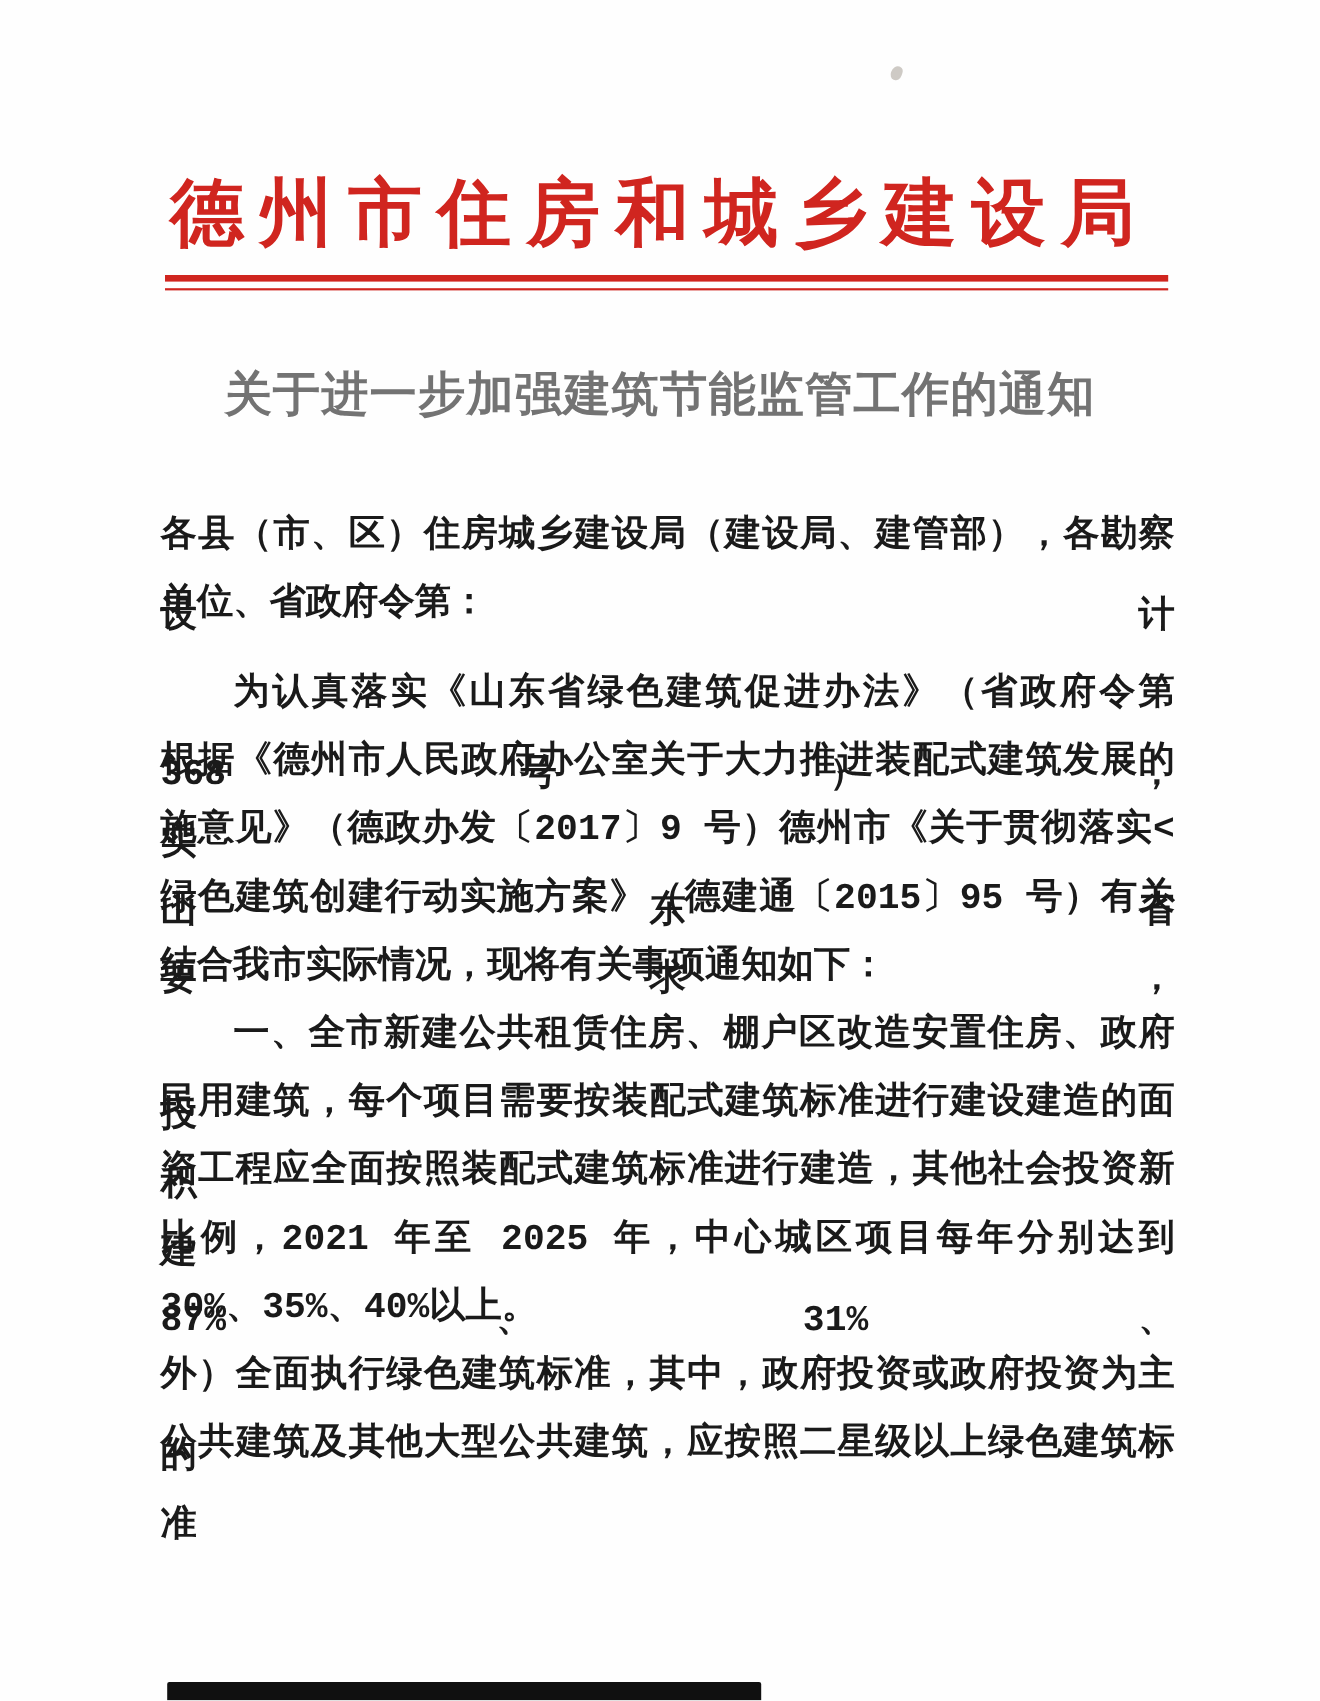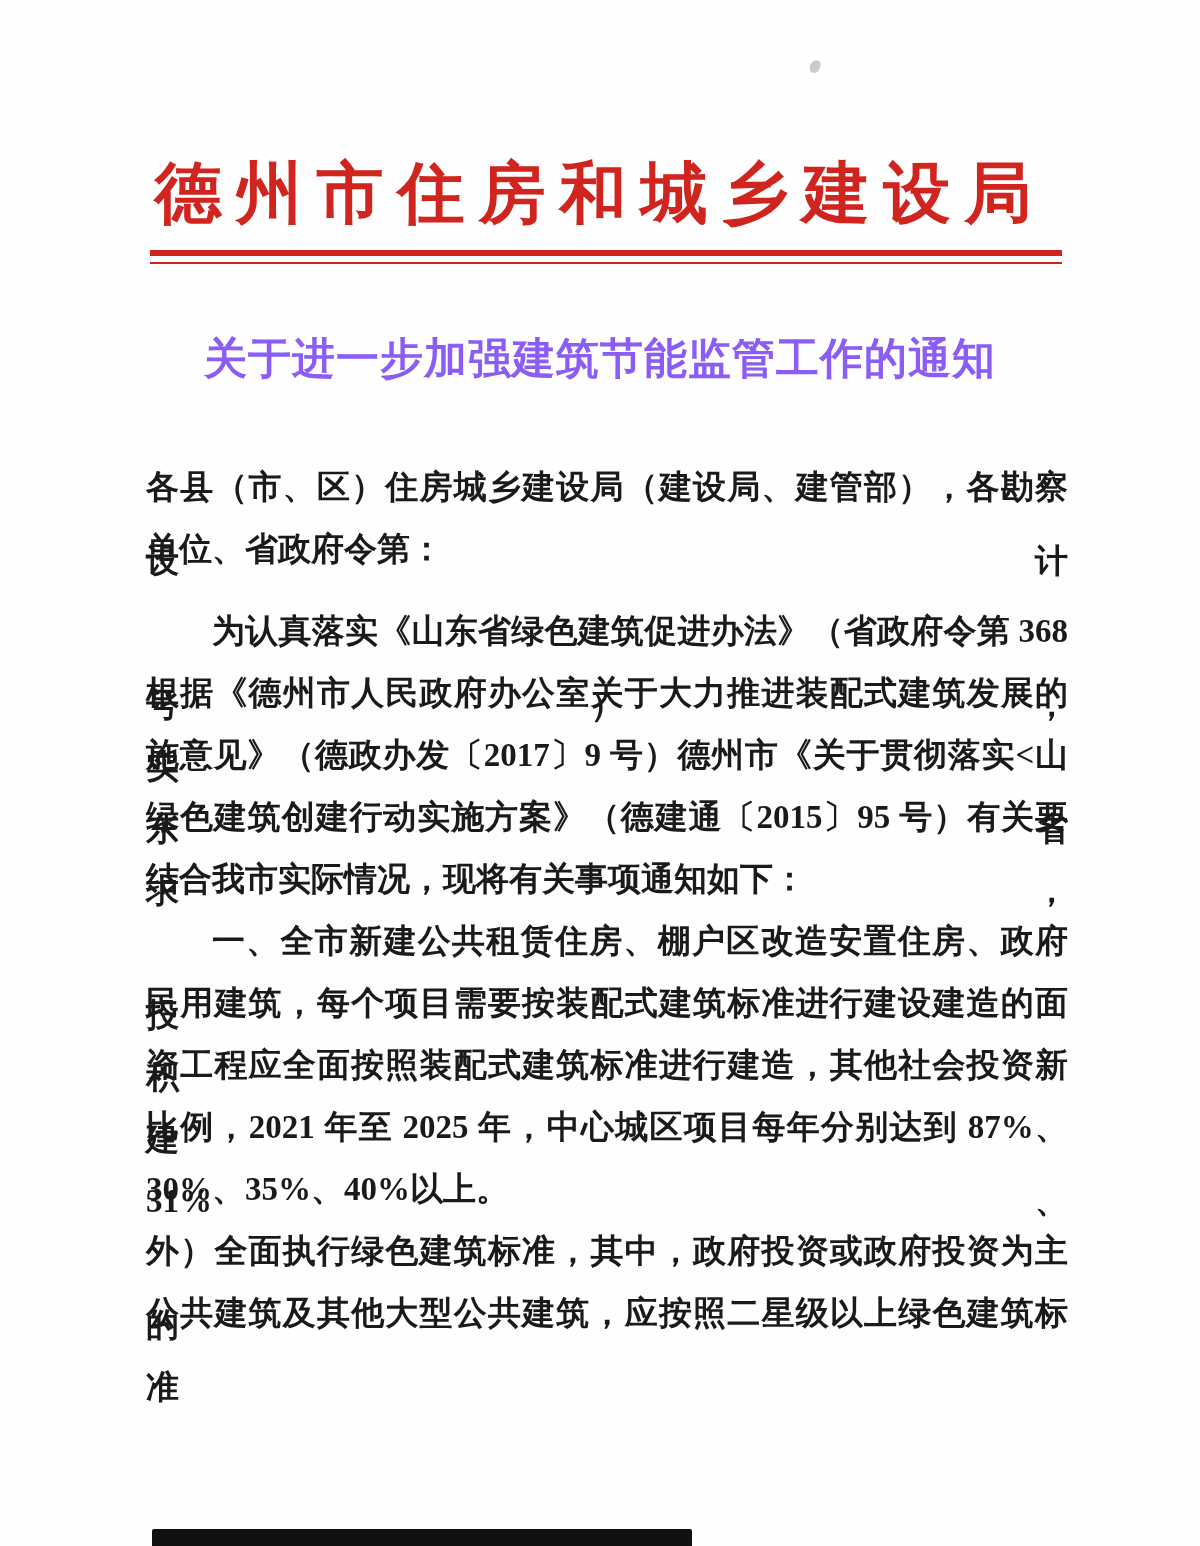--- a/index.html
+++ b/index.html
@@ -7,21 +7,21 @@
     margin: 0;
     padding: 0;
     background: #ffffff;
   }
   .page {
     position: relative;
     width: 1200px;
     height: 1546px;
     background: #fefefe;
     overflow: hidden;
-    font-family: Liberation Serif, serif;
+    font-family: Liberation Mono, monospace;
   }
   .agency {
     position: absolute;
     top: 148px;
     left: 0;
     right: 0;
     margin: 0;
     text-align: center;
     font-size: 67px;
     font-weight: 700;
@@ -47,21 +47,21 @@
   .title {
     position: absolute;
     top: 330px;
     left: 0;
     right: 0;
     margin: 0;
     text-align: center;
     font-size: 43px;
     font-weight: 700;
     letter-spacing: 1px;
-    color: #8b5cf6;
+    color: #737373;
   }
   .doc-body {
     position: absolute;
     top: 450px;
     left: 146px;
     width: 922px;
   }
   .line {
     margin: 0;
     height: 62px;

